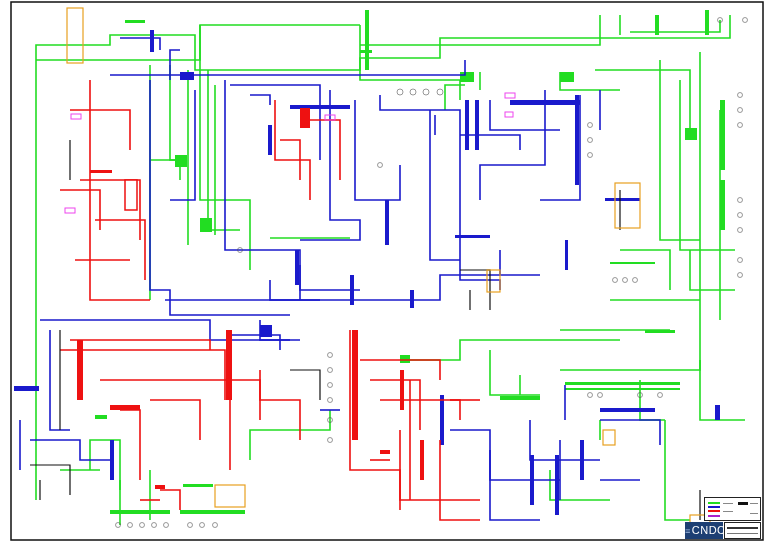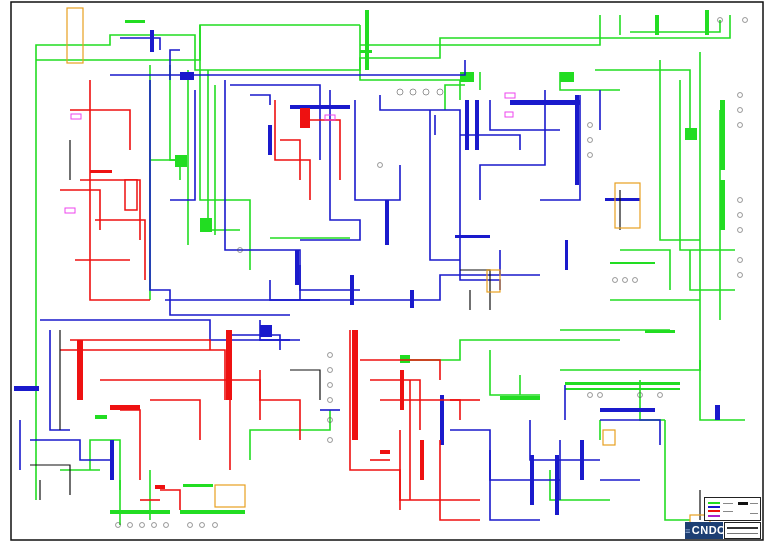--- a/index.html
+++ b/index.html
@@ -1,18 +1,18 @@
 <!DOCTYPE html>
 <html><head>
 <meta charset="utf-8">
 <style>
   html, body { margin: 0; padding: 0; background: #ffffff; }
   body { width: 768px; height: 543px; overflow: hidden; position: relative; font-family: "Liberation Sans", sans-serif; }
   #frame { position: absolute; left: 0; top: 0; width: 768px; height: 543px; }
-  .logo { position: absolute; left: 685px; top: 522px; width: 38px; height: 17px; background: #1d3f73; color: #fff; font-weight: bold; font-size: 11px; line-height: 17px; text-align: right; letter-spacing: 0.5px; }
+  .logo { position: absolute; left: 685px; top: 522px; width: 38px; height: 17px; background: #1d3f73; color: #fff; font-weight: normal; font-size: 11px; line-height: 17px; text-align: right; letter-spacing: 0.5px; }
   .logo .mark { color: #9fb8df; font-size: 9px; margin-right: 1px; }
   .titleblock { position: absolute; left: 724px; top: 522px; width: 37px; height: 17px; border: 1px solid #222; box-sizing: border-box; background: #fff; }
   .titleblock .t { position: absolute; left: 2px; right: 2px; height: 2px; background: #333; }
   .titleblock .t1 { top: 4px; }
   .titleblock .t2 { top: 10px; height: 1px; background: #777; }
   .legend { position: absolute; left: 704px; top: 497px; width: 57px; height: 24px; border: 1px solid #222; box-sizing: border-box; background: #fff; }
   .lg { position: absolute; height: 2px; }
   .lgt { position: absolute; height: 1px; background: #888; width: 10px; }
 </style>
 </head>

